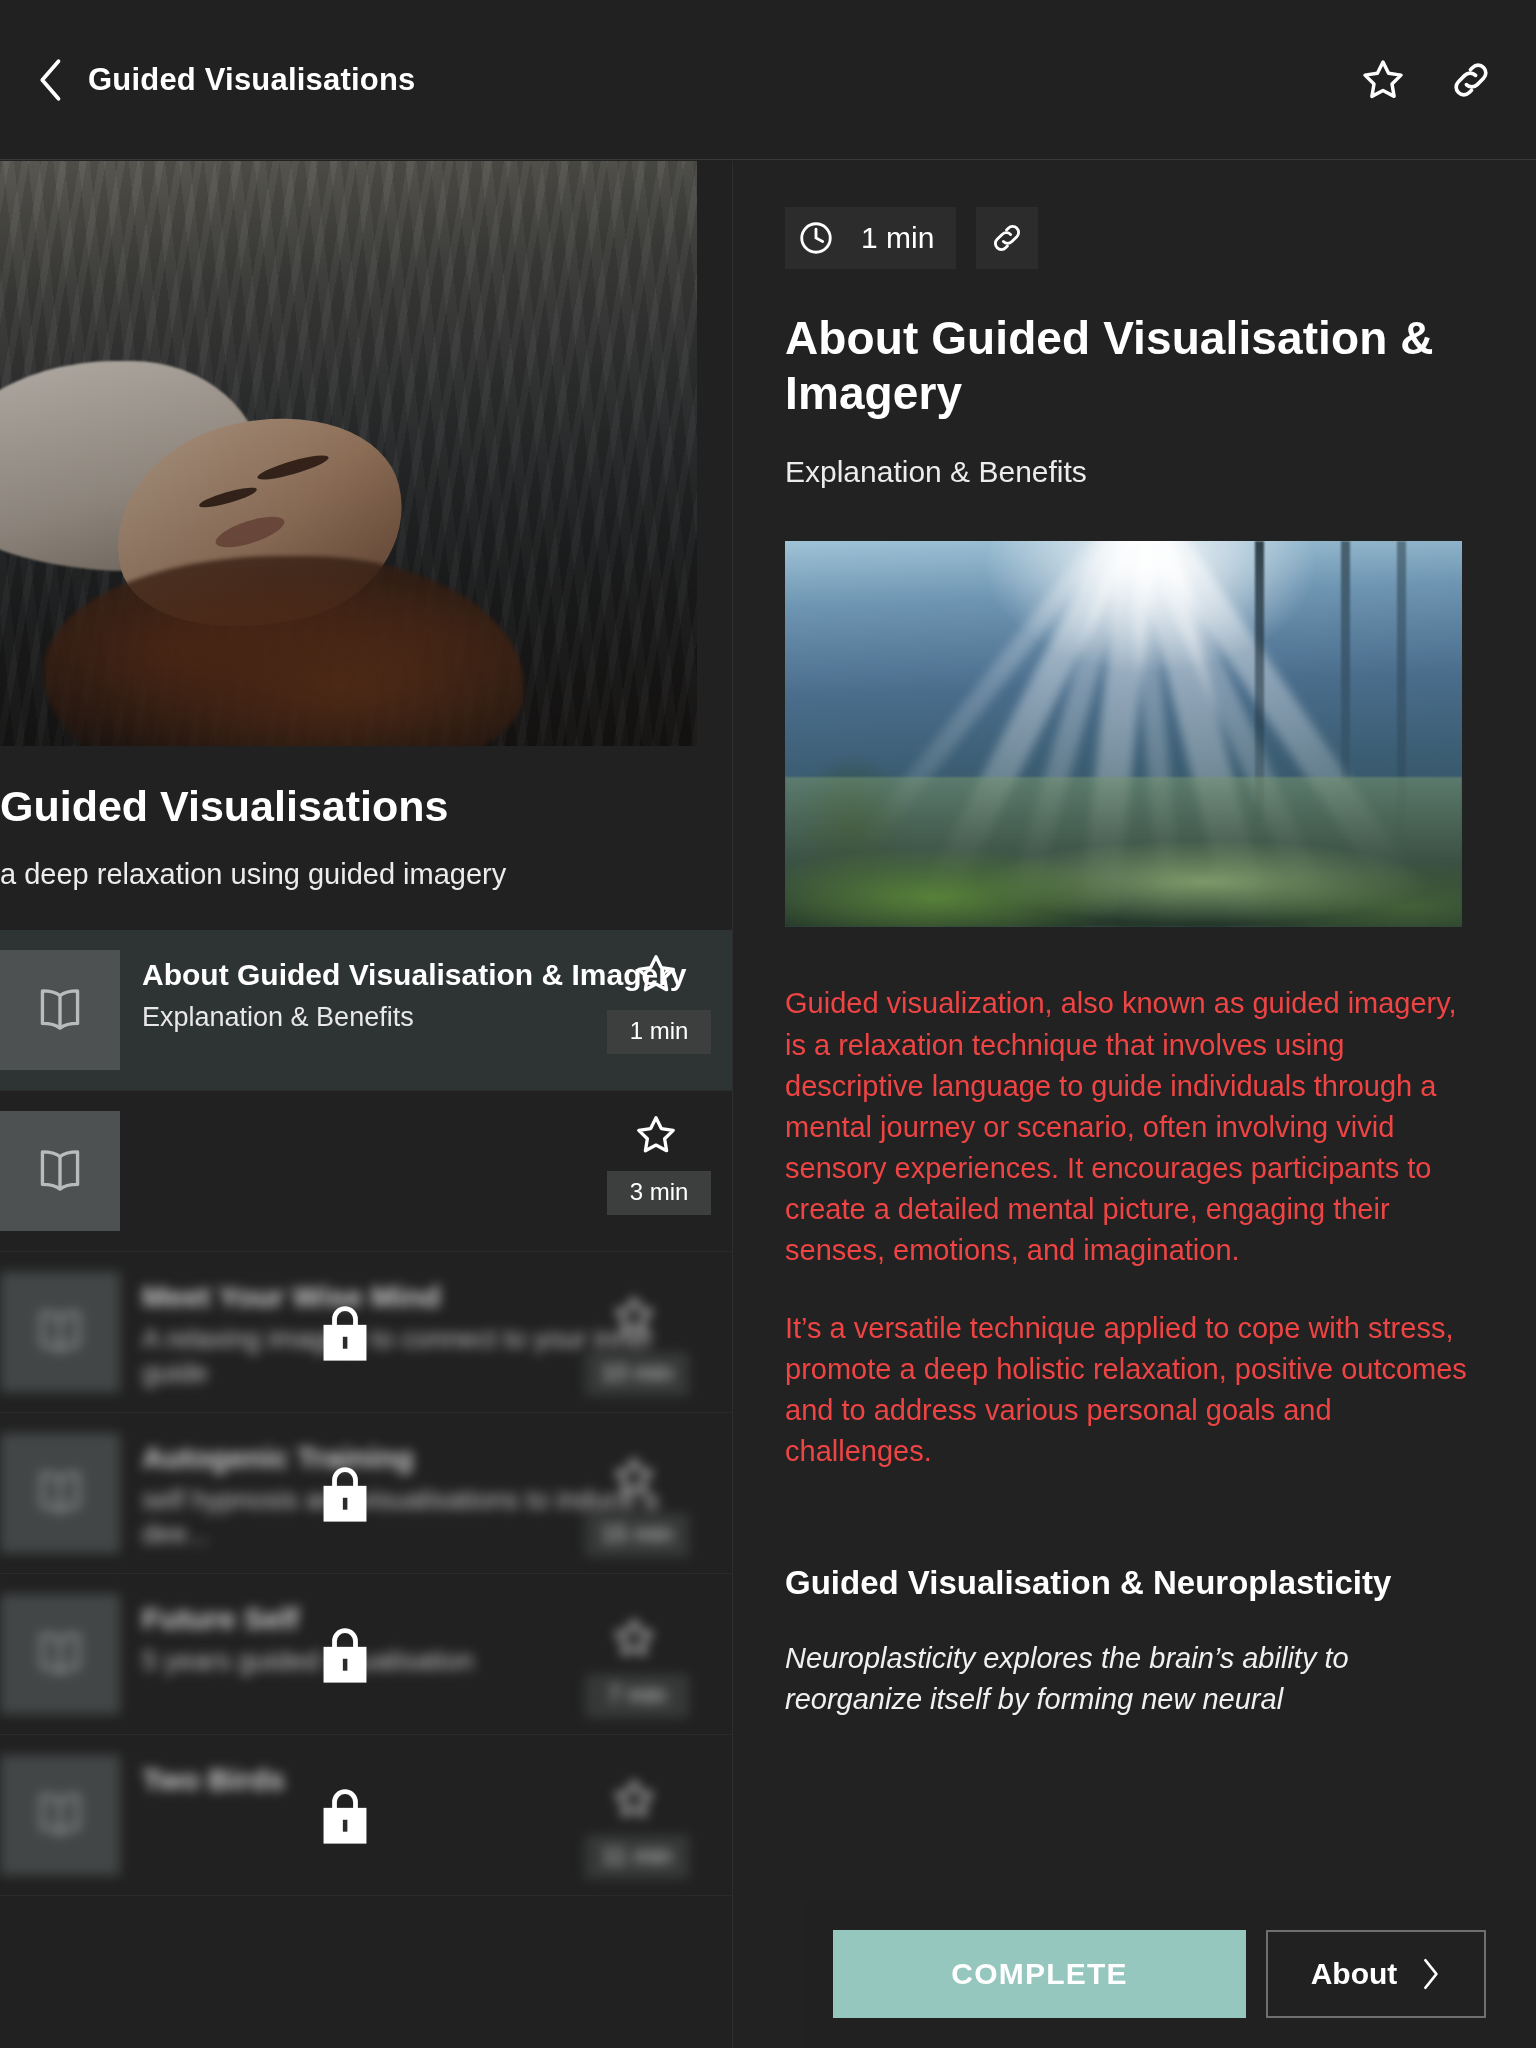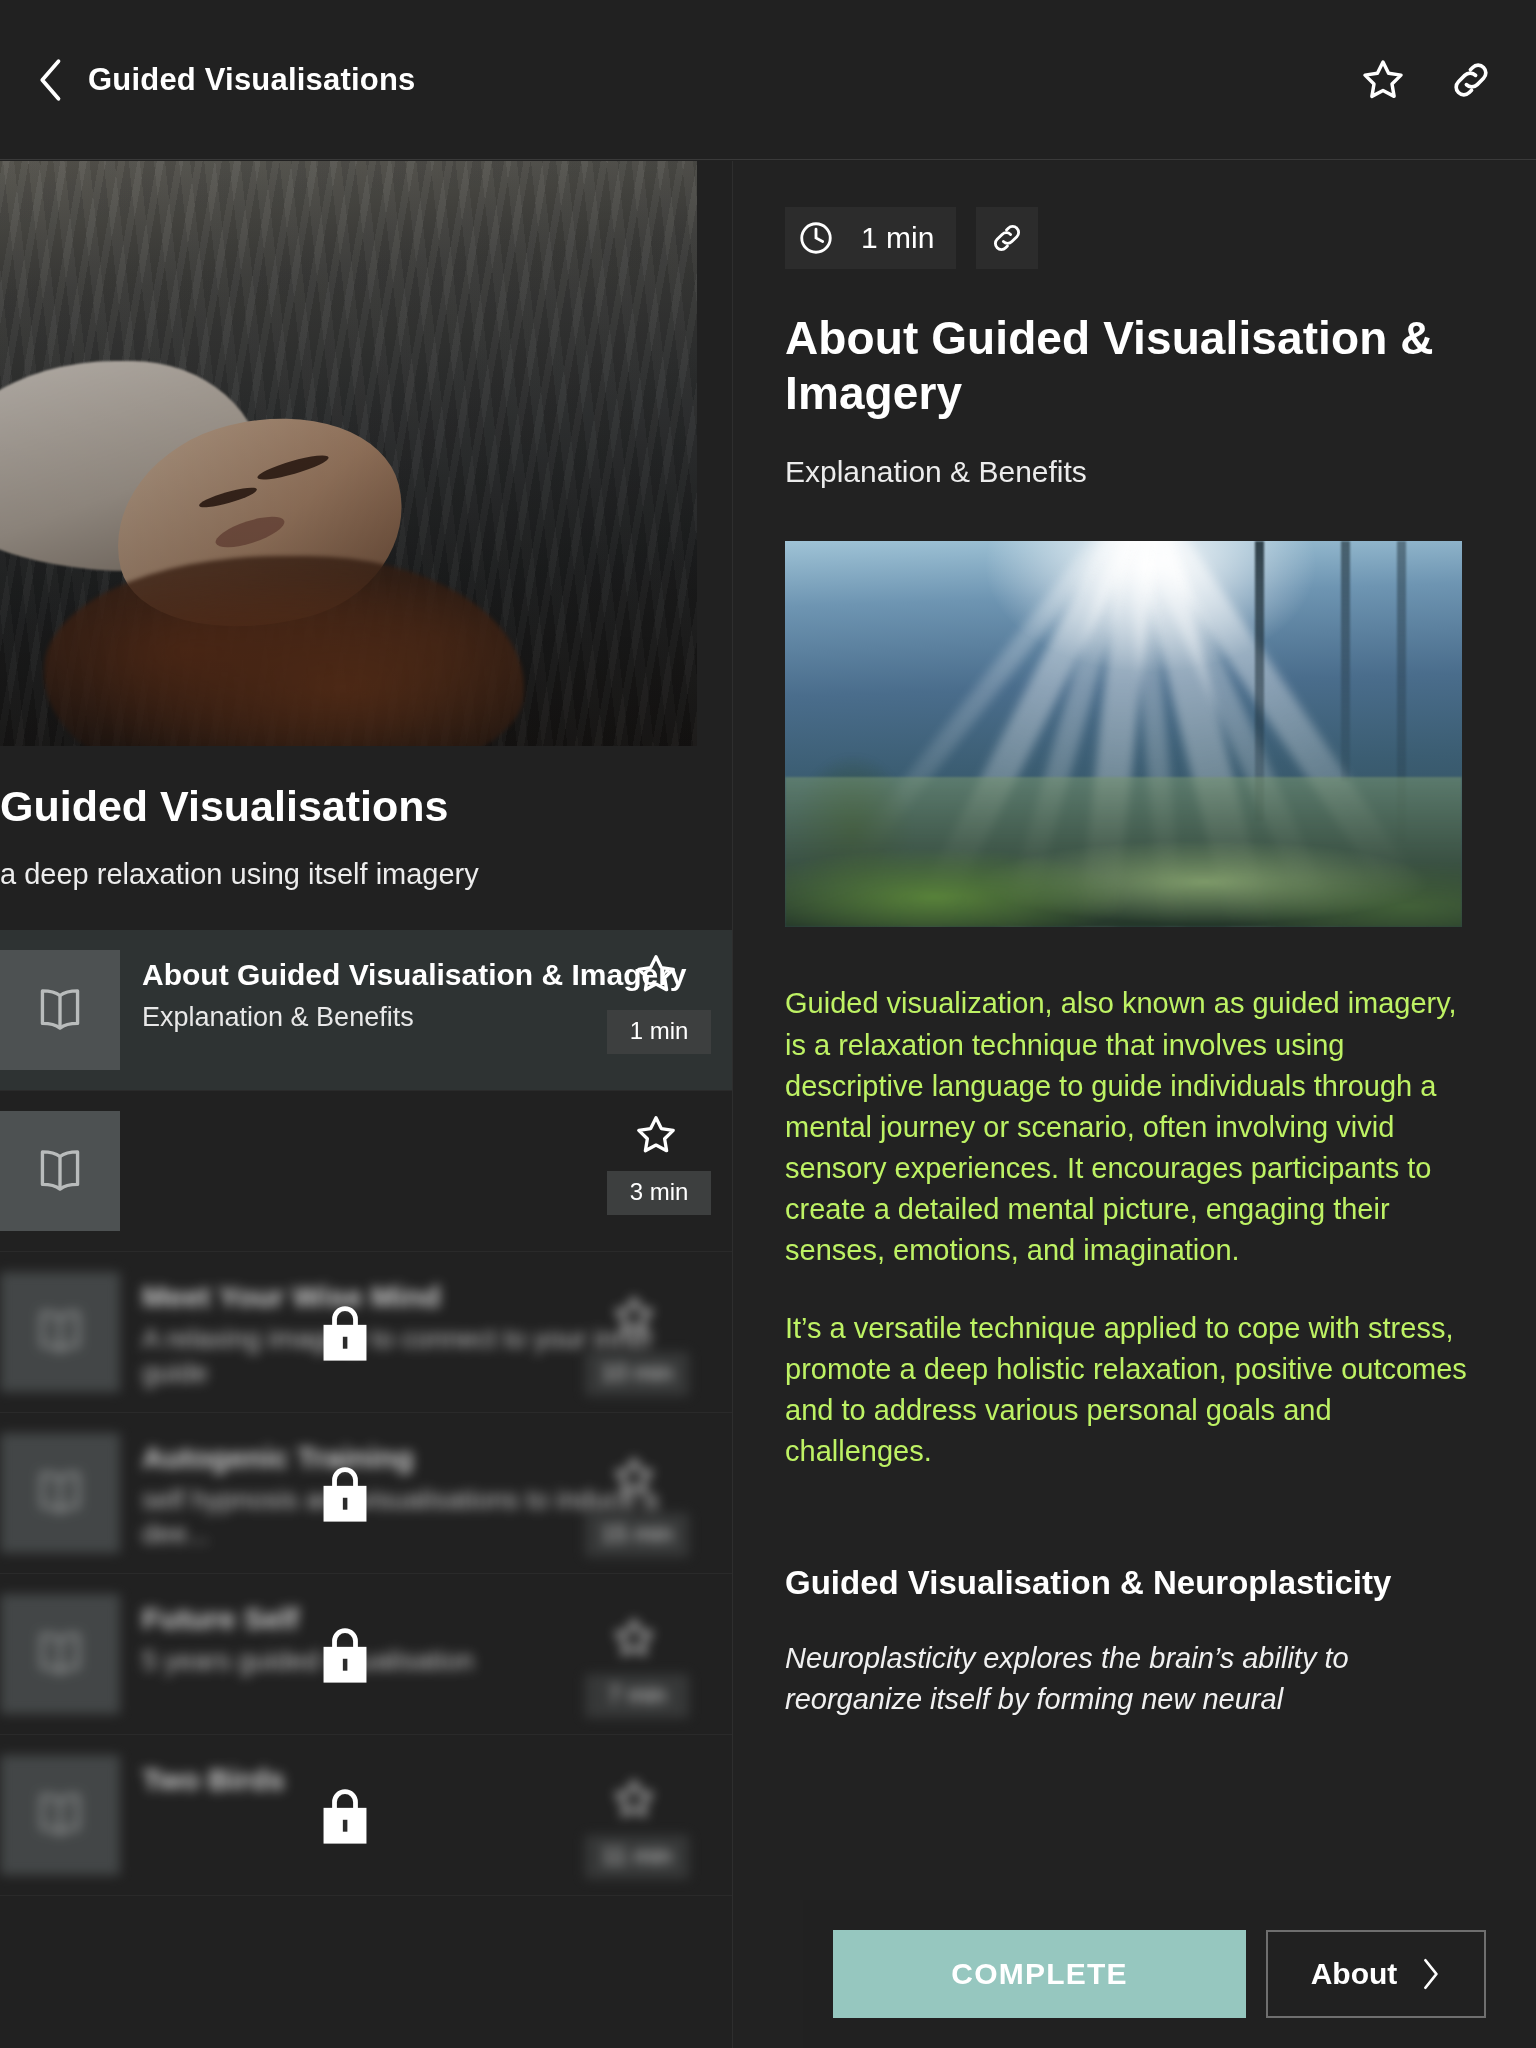--- a/index.html
+++ b/index.html
@@ -150,21 +150,21 @@
       radial-gradient(ellipse 320px 60px at 62% 70%, rgba(150,180,120,.75), transparent 70%),
       radial-gradient(ellipse 260px 62px at 92% 86%, rgba(72,104,58,.8), transparent 72%),
       linear-gradient(180deg, rgba(120,150,110,.55), rgba(36,54,40,.95));
     filter: blur(1px);
   }
   .trunk { position: absolute; top: 0; width: 9px; height: 250px; background: linear-gradient(180deg, rgba(25,40,48,.85), rgba(25,40,48,.15)); filter: blur(1px); }
   .shrub { position: absolute; left: 8px; bottom: 44px; width: 120px; height: 130px;
     background: radial-gradient(ellipse at 50% 60%, rgba(46,74,46,.95), transparent 70%); filter: blur(2px); }
 
   .body-copy { margin-top: 56px; }
-  .body-copy p { font-size: 29px; line-height: 1.42; color: #bef264; }
+  .body-copy p { font-size: 29px; line-height: 1.42; color: #ef4444; }
   .body-copy p + p { margin-top: 36px; }
 
   .section-head { font-size: 33px; font-weight: bold; color: #fff; margin-top: 92px; }
   .section-copy { font-size: 29px; line-height: 1.42; color: #f0f0f0; margin-top: 36px; font-style: italic; }
 
   
   .actionbar {
     position: absolute; left: 803px; bottom: 0; width: 733px; height: 148px;
     background: #212121; display: flex; align-items: center; gap: 20px;
     padding: 0 50px 0 30px;
@@ -224,21 +224,21 @@
             <div class="hero-eye"></div>
             <div class="hero-eye hero-eye2"></div>
             <div class="hero-lip"></div>
             <div class="hero-hair"></div>
             <div class="hero-shade"></div>
           </div>
         </div>
 
         <div class="left-head">
           <div class="left-title">Guided Visualisations</div>
-          <div class="left-sub">a deep relaxation using itself imagery</div>
+          <div class="left-sub">a deep relaxation using guided imagery</div>
         </div>
 
         <div class="list" id="lesson-list">
             <div class="list-item active">
               <div class="thumb">
                 <svg viewBox="0 0 24 24" fill="none" stroke="#b9bcbc" stroke-width="1.3" stroke-linejoin="round">
                   <path d="M12 6.4C10.3 5.1 8.2 4.6 5.2 4.6v12.6c3 0 5.1.5 6.8 1.8 1.7-1.3 3.8-1.8 6.8-1.8V4.6c-3 0-5.1.5-6.8 1.8z"></path>
                   <path d="M12 6.4v12.6"></path>
                 </svg>
               </div>

